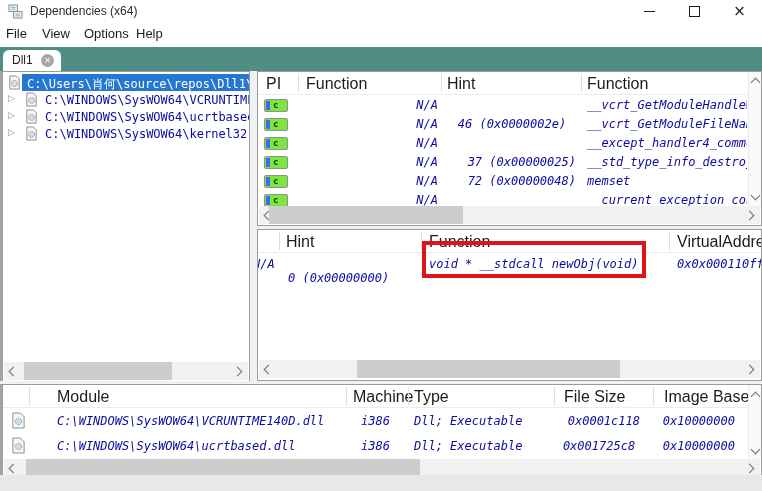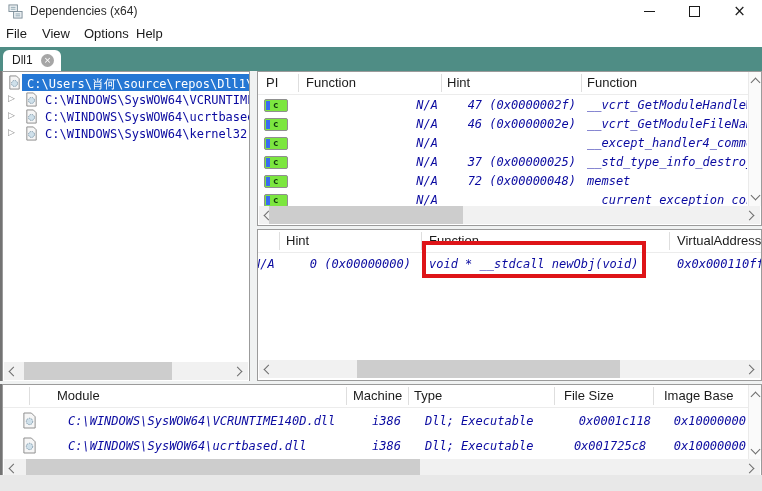--- a/index.html
+++ b/index.html
@@ -1,16 +1,16 @@
 <!DOCTYPE html>
 <html><head>
 <meta charset="utf-8">
 <style>
   html,body{margin:0;padding:0;background:#e8e8e8;}
-  .app{position:relative;width:762px;height:475px;background:#737373;overflow:hidden;
+  .app{position:relative;width:762px;height:475px;background:#a3a3a3;overflow:hidden;
        font-family:"Liberation Sans",sans-serif;-webkit-font-smoothing:antialiased;}
   
   .titlebar{position:absolute;left:0;top:0;width:762px;height:23px;background:#ffffff;}
   .app-icon{position:absolute;left:8px;top:4px;width:15px;height:15px;}
   .title-text{position:absolute;left:30px;top:4px;font-size:12px;color:#2b2b2b;white-space:nowrap;}
   .winbtn{position:absolute;top:0;width:45px;height:23px;text-align:center;cursor:default;}
   .btn-min{left:627px;}.btn-max{left:672px;}.btn-close{left:717px;}
   .glyph-min{position:absolute;left:17px;top:11px;width:11px;height:1px;background:#1a1a1a;}
   .glyph-max{position:absolute;left:17px;top:6px;width:9px;height:9px;border:1px solid #1a1a1a;}
   .glyph-close{font-size:15px;line-height:23px;color:#1a1a1a;font-family:"DejaVu Sans",sans-serif;}
@@ -20,21 +20,21 @@
   
   .tabbar{position:absolute;left:0;top:47px;width:762px;height:24px;background:#4f8d85;}
   .tab{position:absolute;left:3px;top:3px;height:21px;width:58px;background:#ffffff;
        border-radius:6px 6px 0 0;}
   .tab-label{position:absolute;left:9px;top:3px;font-size:12px;color:#1b1b1b;}
   .tab-close{position:absolute;right:7px;top:4px;width:13px;height:13px;border-radius:50%;
        background:#a6a6a6;color:#ffffff;font-size:9px;line-height:13px;text-align:center;
        font-family:"DejaVu Sans",sans-serif;}
   
   .panel{position:absolute;background:#ffffff;border:1px solid #9b9b9b;box-sizing:border-box;overflow:hidden;}
-  .hdr-label{position:absolute;top:3px;font-size:13px;color:#1b1b1b;white-space:nowrap;}
+  .hdr-label{position:absolute;top:3px;font-size:16px;color:#1b1b1b;white-space:nowrap;}
   .vsep{position:absolute;top:2px;height:18px;width:1px;background:#dedede;}
   .hdr-line{position:absolute;left:0;right:0;top:22px;height:1px;background:#ececec;}
   .mono{font-family:"DejaVu Sans Mono",monospace;font-size:12px;color:#0a0aa0;white-space:nowrap;}
   .cell{position:absolute;overflow:hidden;font-style:italic;}
   
   .hscroll{position:absolute;height:18px;background:#f1f1f1;}
   .vscroll{position:absolute;width:13px;background:#fafafa;border-left:1px solid #eaeaea;box-sizing:border-box;}
   .thumb-h{position:absolute;top:0;height:18px;background:#cdcdcd;}
   .chev{position:absolute;width:6px;height:6px;border-left:1px solid #6d6d6d;border-bottom:1px solid #6d6d6d;}
   .chev-left{transform:rotate(45deg);}
@@ -57,21 +57,21 @@
        border:1px solid #8f8f8f;border-radius:2px;box-sizing:border-box;}
   .imp-badge .bar{position:absolute;left:1px;top:1px;bottom:1px;width:4px;background:#3a6cf0;}
   .imp-badge .letter{position:absolute;left:8px;top:0px;font-family:"DejaVu Sans Mono",monospace;
        font-size:9px;font-weight:bold;color:#123a10;line-height:11px;}
   
   .exports-panel{left:257px;top:229px;width:505px;height:152px;}
   .red-box{position:absolute;left:164px;top:11px;width:224px;height:37px;border:4px solid #de1418;
        box-sizing:border-box;z-index:5;}
   
   .modules-panel{left:2px;top:384px;width:760px;height:94px;}
-  .mod-row{position:absolute;left:11px;right:0;height:25px;}
+  .mod-row{position:absolute;left:0;right:0;height:25px;}
   .mod-icon{position:absolute;left:8px;top:3px;width:15px;height:17px;}
   
   .splitter-v{position:absolute;left:250px;top:71px;width:7px;height:312px;background:#f0f2f2;}
   .gap-h{position:absolute;left:257px;top:226px;width:505px;height:3px;background:#f0f2f2;}
   .gap-h2{position:absolute;left:0px;top:381px;width:762px;height:3px;background:#f0f2f2;}
   .window-bottom{position:absolute;left:0;top:478px;width:762px;height:5px;background:#7c8788;}
   .bg-strip{position:absolute;left:0;top:483px;width:762px;height:8px;background:#f7f7f7;overflow:hidden;}
   .bg-strip .clip-text{position:absolute;left:28px;top:0;}
 </style>
 </head>
@@ -163,30 +163,29 @@
     <div class="vsep" style="left:183px"></div>
     <div class="vsep" style="left:323px"></div>
     <div class="hdr-line"></div>
 
     <div class="imp-row" style="top:24px">
       <span class="imp-badge">
           <span class="bar"></span>
           <span class="letter">c</span>
         </span>
       <span class="cell mono" style="left:40px;width:140px;text-align:right;top:2px">N/A</span>
-      <span class="cell mono" style="left:190px;width:128px;text-align:right;top:2px">47 (0x0000002f)</span>
       <span class="cell mono" style="left:329px;right:14px;top:2px">__vcrt_GetModuleHandleW</span>
     </div>
     <div class="imp-row" style="top:43px">
       <span class="imp-badge">
           <span class="bar"></span>
           <span class="letter">c</span>
         </span>
       <span class="cell mono" style="left:40px;width:140px;text-align:right;top:2px">N/A</span>
-      <span class="cell mono" style="left:190px;width:128px;text-align:right;top:2px">46 (0x0000002e)</span>
+      <span class="cell mono" style="left:190px;width:128px;text-align:center;top:2px">46 (0x0000002e)</span>
       <span class="cell mono" style="left:329px;right:14px;top:2px">__vcrt_GetModuleFileNam</span>
     </div>
     <div class="imp-row" style="top:62px">
       <span class="imp-badge">
           <span class="bar"></span>
           <span class="letter">c</span>
         </span>
       <span class="cell mono" style="left:40px;width:140px;text-align:right;top:2px">N/A</span>
       <span class="cell mono" style="left:329px;right:14px;top:2px">__except_handler4_common</span>
     </div>
@@ -234,21 +233,21 @@
     <span class="hdr-label" style="left:28px">Hint</span>
     <span class="hdr-label" style="left:171px">Function</span>
     <span class="hdr-label" style="left:419px">VirtualAddress</span>
     <div class="vsep" style="left:21px"></div>
     <div class="vsep" style="left:163px"></div>
     <div class="vsep" style="left:411px"></div>
     <div class="hdr-line"></div>
 
     <div style="position:absolute;left:0;right:0;top:24px;height:22px">
       <span class="cell mono" style="left:-5px;width:28px;top:3px">N/A</span>
-      <span class="cell mono" style="left:30px;width:123px;text-align:right;top:3px">0 (0x00000000)</span>
+      <span class="cell mono" style="left:30px;width:123px;text-align:left;top:17px">0 (0x00000000)</span>
       <span class="cell mono" style="left:171px;width:216px;top:3px">void * __stdcall newObj(void)</span>
       <span class="cell mono" style="left:419px;right:0;top:3px">0x0x000110ff</span>
     </div>
 
     <div class="red-box"></div>
 
     <div class="hscroll" style="left:1px;right:1px;bottom:2px">
       <span class="chev chev-left" style="left:6px;top:6px"></span>
       <div class="thumb-h" style="left:98px;width:263px"></div>
       <span class="chev chev-right" style="right:7px;top:6px"></span>

